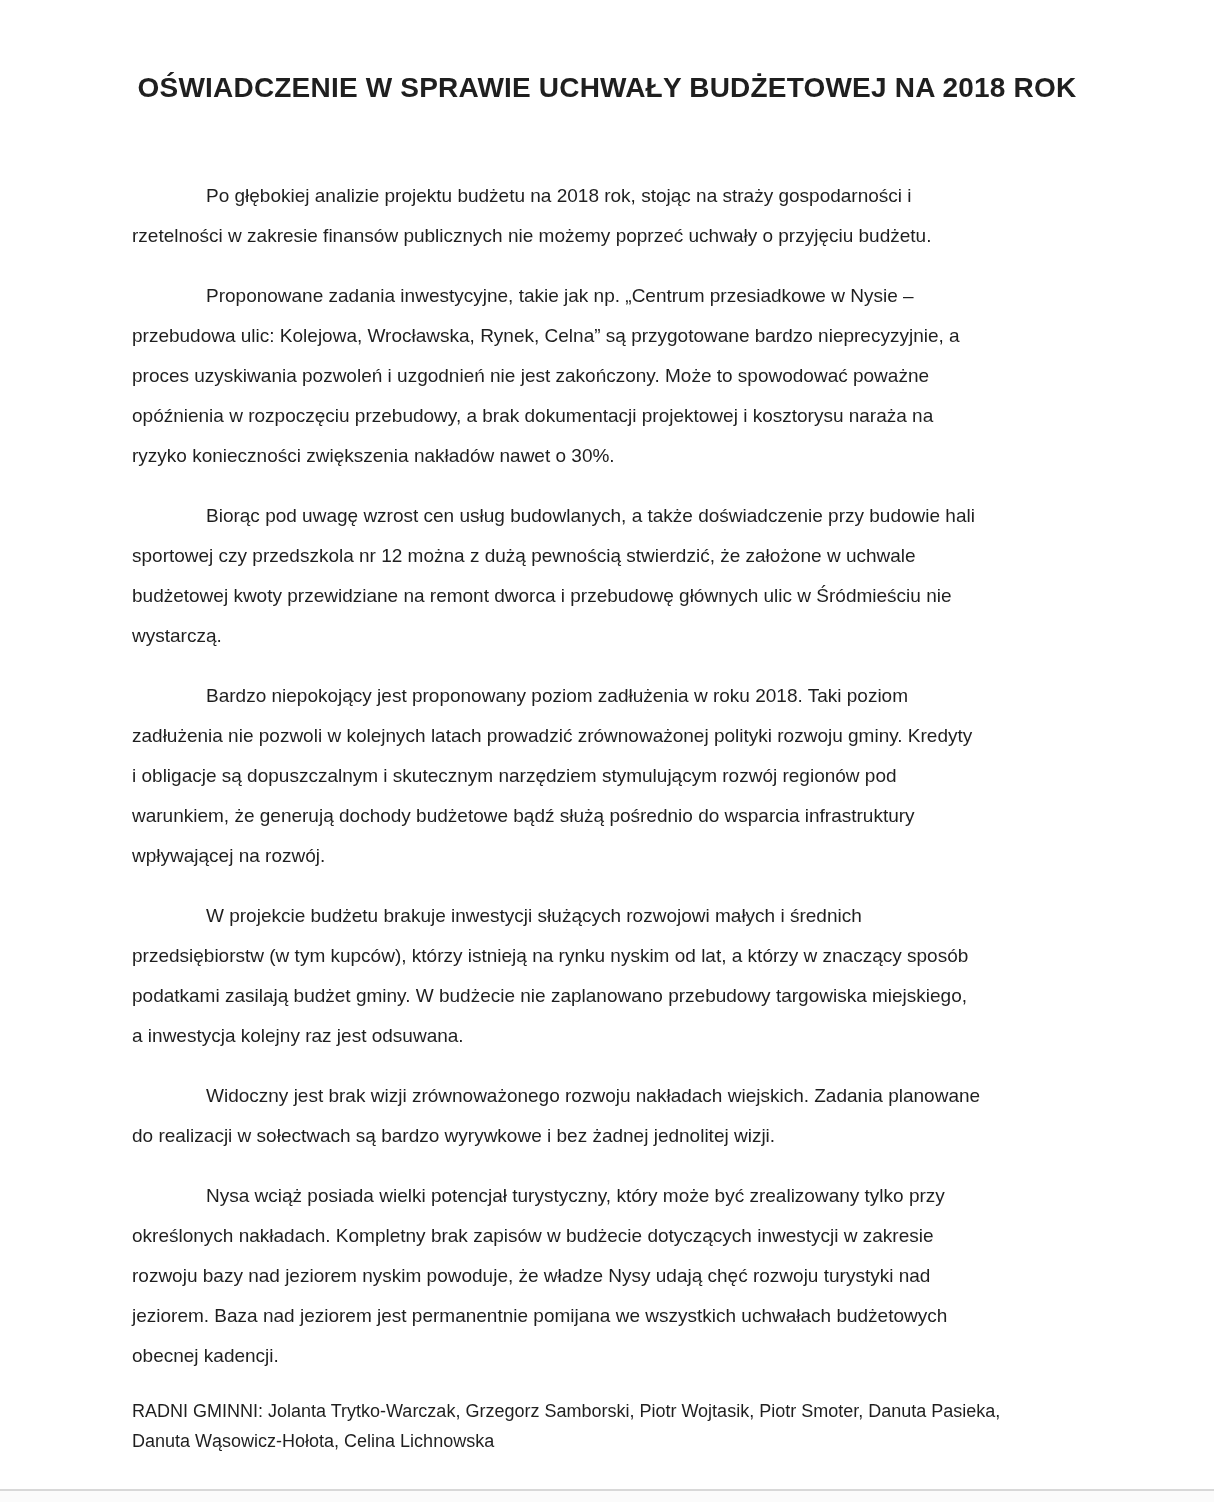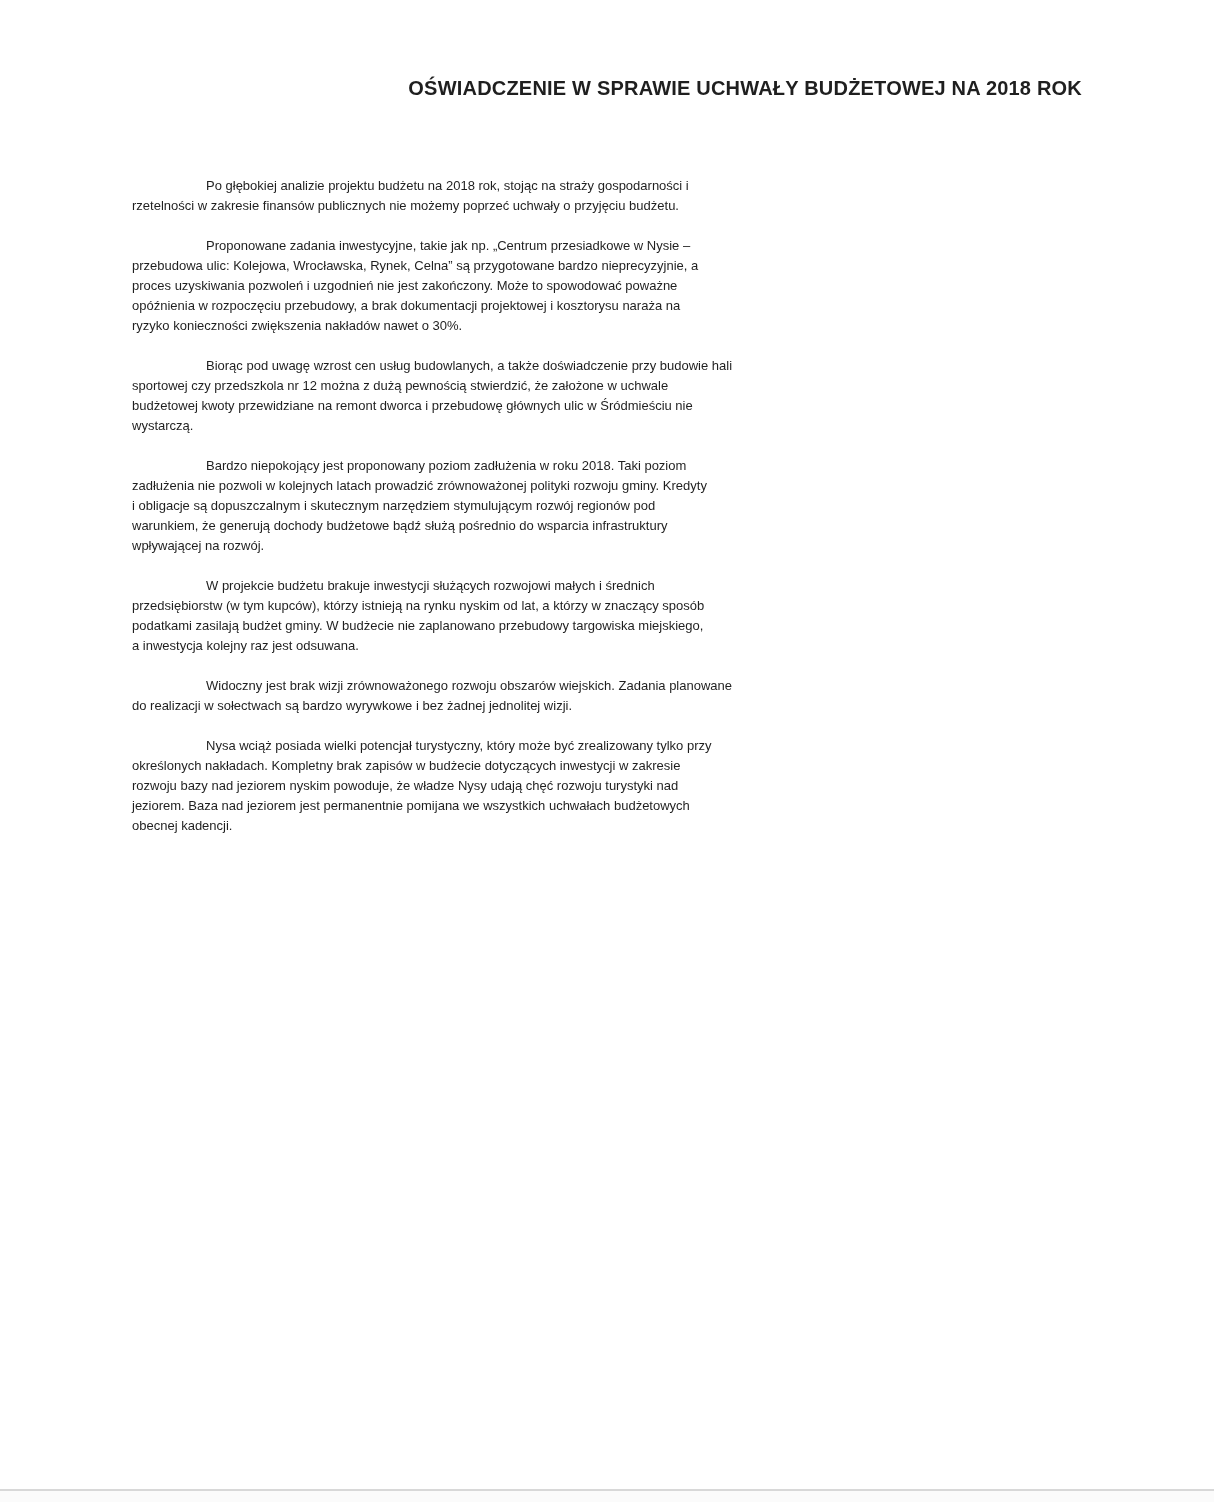--- a/index.html
+++ b/index.html
@@ -12,31 +12,31 @@
     background: #ffffff;
     color: #1f1f1f;
     font-family: "Liberation Sans", sans-serif;
     position: relative;
     overflow: hidden;
   }
   .content {
     padding: 74px 132px 0 132px; 
   }
   .doc-title {
-    font-size: 20px;
+    font-size: 28px;
     line-height: 28px;
     font-weight: 700;
-    text-align: right;
+    text-align: center;
     letter-spacing: 0.2px;
     margin: 0 0 74px 0;
     white-space: nowrap;
   }
   .para {
-    font-size: 13px;
-    line-height: 20px;
+    font-size: 19px;
+    line-height: 40px;
     margin: 0 0 20px 0;
     text-indent: 74px;       
     white-space: pre-line;   
     text-align: left;
   }
   .signatories {
     font-size: 18px;
     line-height: 30px;
     margin: 0;
     white-space: pre-line;
@@ -79,25 +79,27 @@
 wystarczą.</p>
   <p class="para">Bardzo niepokojący jest proponowany poziom zadłużenia w roku 2018. Taki poziom
 zadłużenia nie pozwoli w kolejnych latach prowadzić zrównoważonej polityki rozwoju gminy. Kredyty
 i obligacje są dopuszczalnym i skutecznym narzędziem stymulującym rozwój regionów pod
 warunkiem, że generują dochody budżetowe bądź służą pośrednio do wsparcia infrastruktury
 wpływającej na rozwój.</p>
   <p class="para">W projekcie budżetu brakuje inwestycji służących rozwojowi małych i średnich
 przedsiębiorstw (w tym kupców), którzy istnieją na rynku nyskim od lat, a którzy w znaczący sposób
 podatkami zasilają budżet gminy. W budżecie nie zaplanowano przebudowy targowiska miejskiego,
 a inwestycja kolejny raz jest odsuwana.</p>
-  <p class="para">Widoczny jest brak wizji zrównoważonego rozwoju obszarów wiejskich. Zadania planowane
+  <p class="para">Widoczny jest brak wizji zrównoważonego rozwoju nakładach wiejskich. Zadania planowane
 do realizacji w sołectwach są bardzo wyrywkowe i bez żadnej jednolitej wizji.</p>
   <p class="para">Nysa wciąż posiada wielki potencjał turystyczny, który może być zrealizowany tylko przy
 określonych nakładach. Kompletny brak zapisów w budżecie dotyczących inwestycji w zakresie
 rozwoju bazy nad jeziorem nyskim powoduje, że władze Nysy udają chęć rozwoju turystyki nad
 jeziorem. Baza nad jeziorem jest permanentnie pomijana we wszystkich uchwałach budżetowych
 obecnej kadencji.</p>
 
+  <p class="signatories">RADNI GMINNI: Jolanta Trytko-Warczak, Grzegorz Samborski, Piotr Wojtasik, Piotr Smoter, Danuta Pasieka,
+Danuta Wąsowicz-Hołota, Celina Lichnowska</p>
 
 </div>
 
 <div class="page-bottom-divider"></div>
 <div class="below-page"></div>
 
 </body></html>

